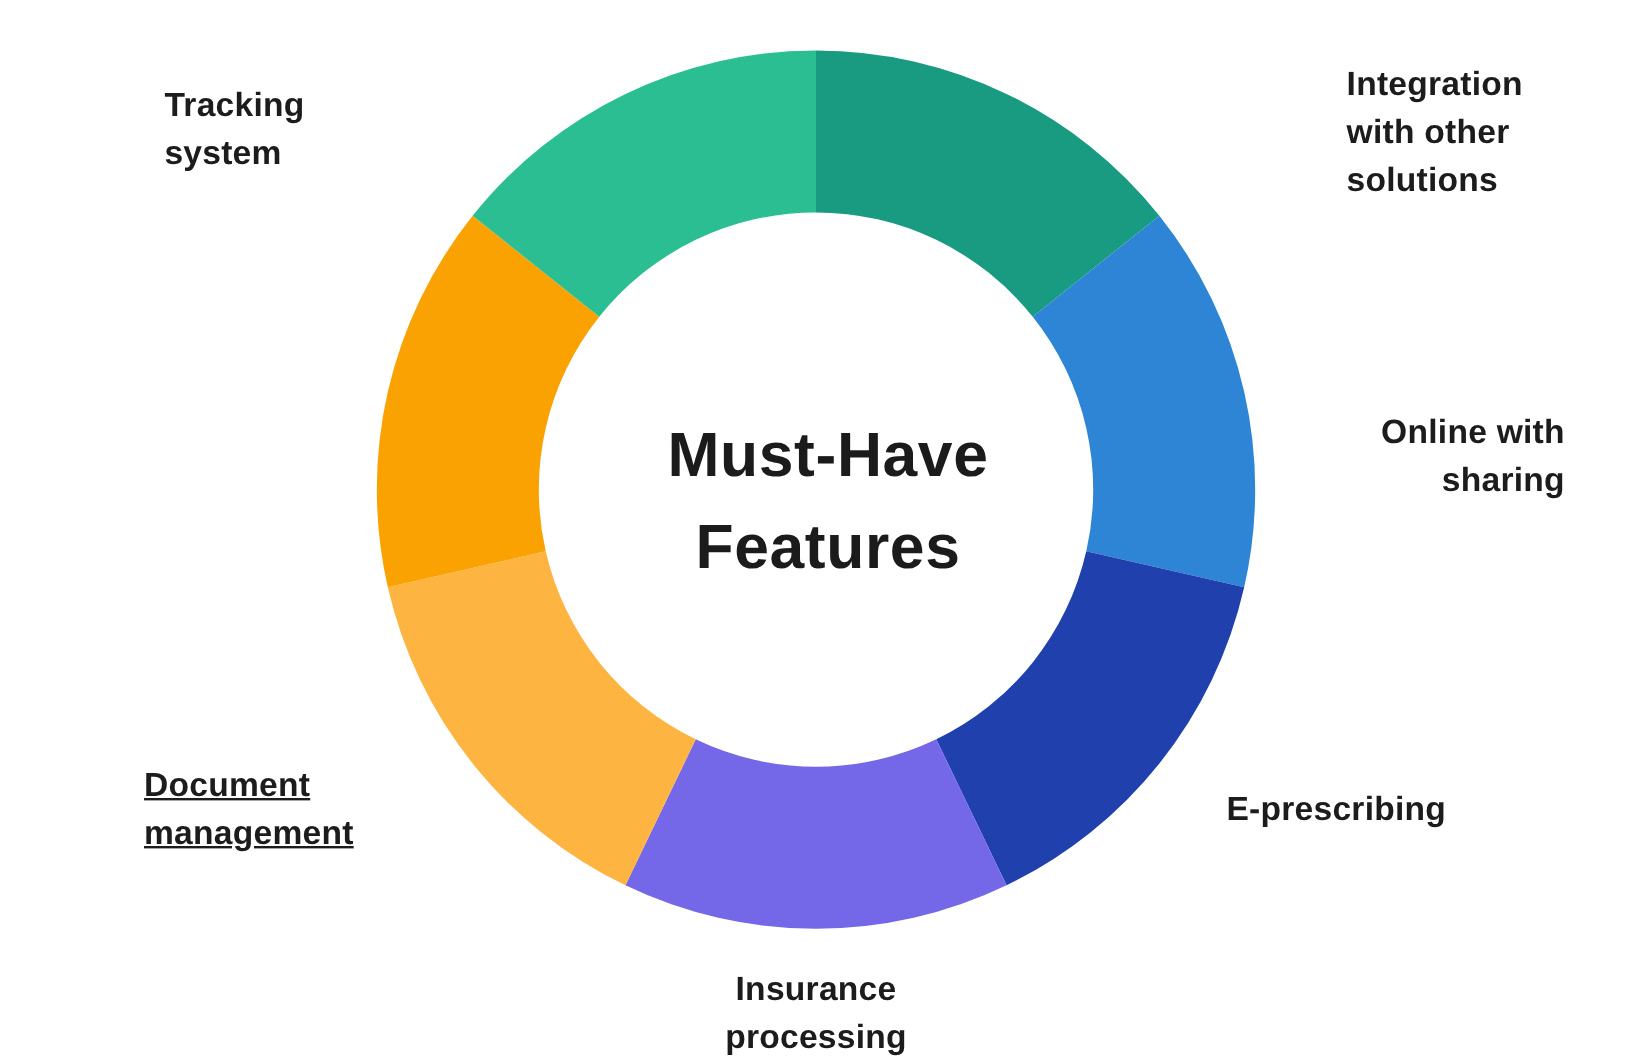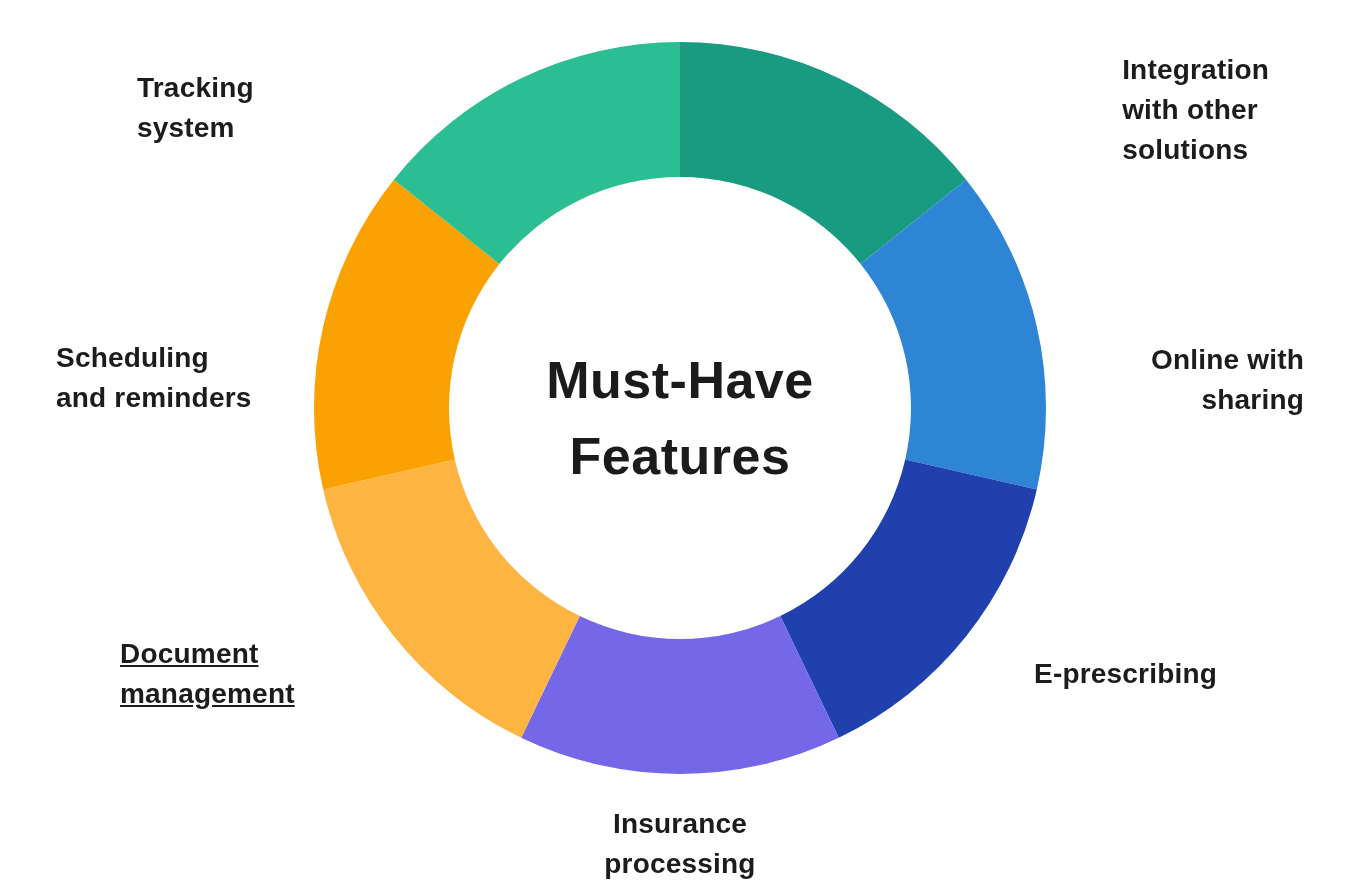--- a/index.html
+++ b/index.html
@@ -25,27 +25,27 @@
     font-size: 28px;
     font-weight: 700;
     line-height: 40px;
     color: #1c1c1c;
     white-space: pre-line;
     letter-spacing: 0.2px;
   }
   .callout-tracking     { left: 137px;  top: 68px; }
   .callout-integration  { right: 91px; top: 50px;  }
   .callout-online       { right: 56px;  top: 340px; text-align: right; }
-  .callout-eprescribing { left: 1022px; top: 654px; margin-left: 12px; }
+  .callout-eprescribing { left: 1022px; top: 654px; }
   .callout-insurance    { left: 480px;  top: 804px; width: 400px; text-align: center; }
   .callout-document     { left: 120px;  top: 634px; text-decoration: underline; }
   .callout-scheduling   { left: 56px;   top: 338px; }
   .center-title {
     position: absolute;
-    left: 430px;
+    left: 440px;
     top: 342px;
     width: 500px;
     text-align: center;
     font-size: 52px;
     font-weight: 800;
     line-height: 76px;
     color: #1b1b1b;
     white-space: pre-line;
     letter-spacing: 0.5px;
   }
@@ -76,19 +76,17 @@
 sharing</div>
 
   <div class="callout callout-eprescribing">E-prescribing</div>
 
   <div class="callout callout-insurance">Insurance
 processing</div>
 
   <div class="callout callout-document">Document
 management</div>
 
-  <div class="callout callout-scheduling">Scheduling
-and reminders</div>
 
   <div class="center-title">Must-Have
 Features</div>
 
 </div>
 
 </body></html>

